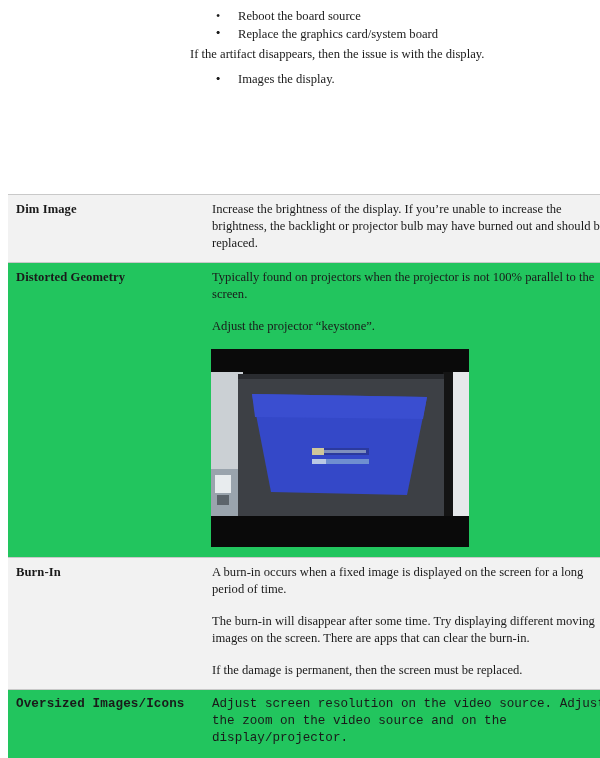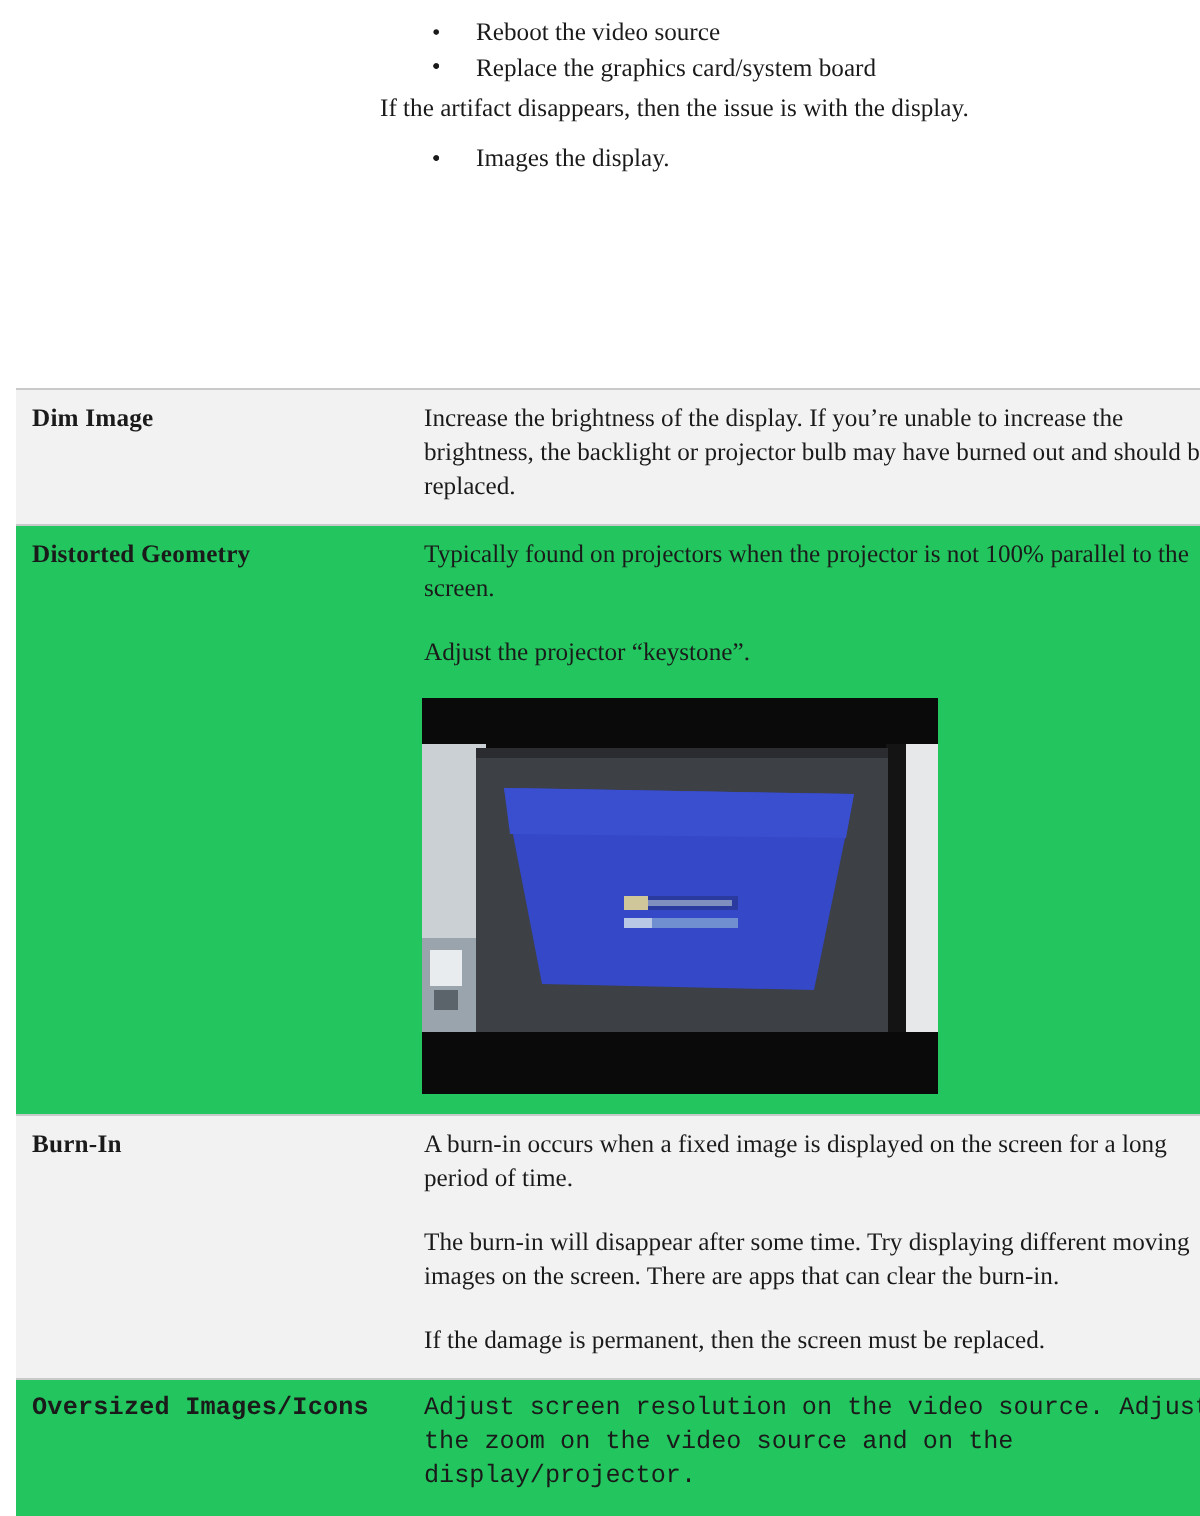--- a/index.html
+++ b/index.html
@@ -110,21 +110,21 @@
 </head>
 <body>
 
 <div class="page">
 
   <div class="intro-block">
 
     <ul class="bullets">
       <li>
         <span class="bul">•</span>
-        <span>Reboot the video source</span>
+        <span>Reboot the board source</span>
       </li>
       <li>
         <span class="bul">•</span>
       </li>
       <li>
         <span class="bul">•</span>
         <span>Replace the graphics card/system board</span>
       </li>
     </ul>
 

